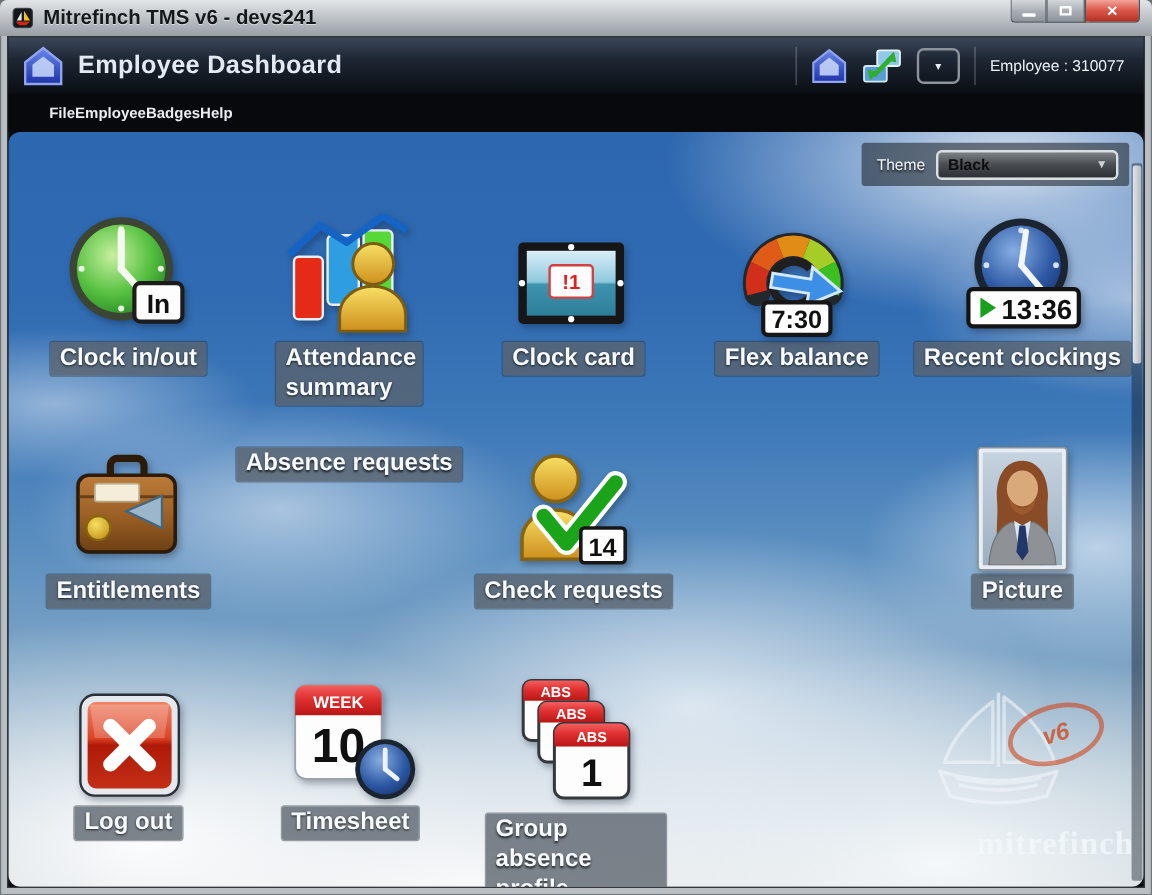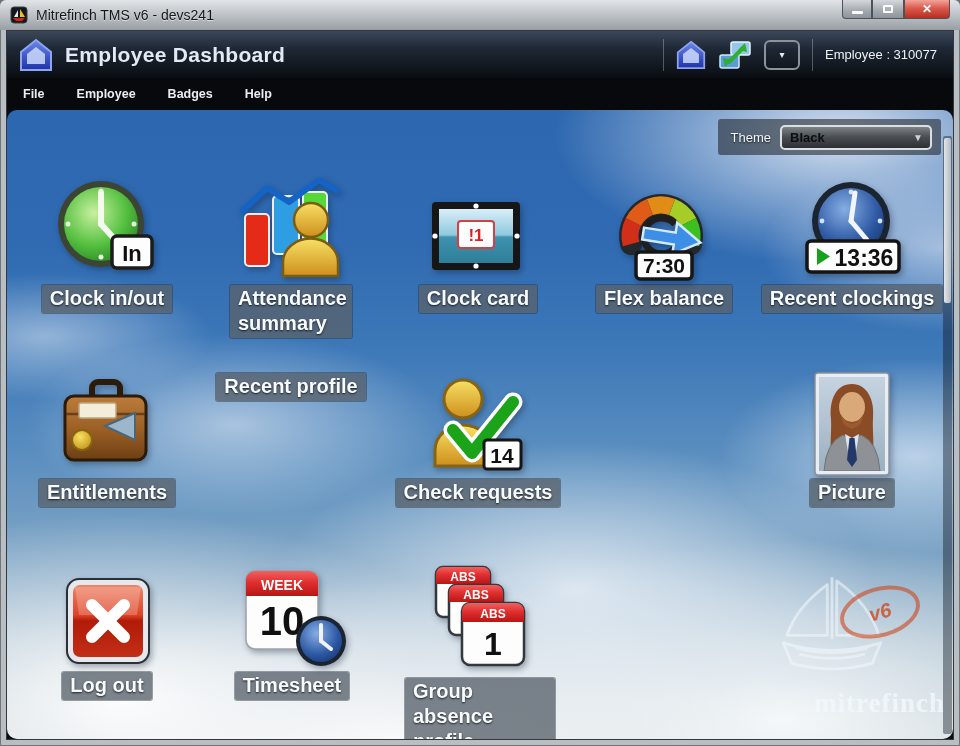--- a/index.html
+++ b/index.html
@@ -8,21 +8,21 @@
     width:960px; height:746px; position:relative; overflow:hidden;
     font-family:"Liberation Sans", sans-serif; background:#6b7075;
   }
   .window { position:absolute; inset:0; background:#b9bec3;
     border-radius:6px 6px 2px 2px; box-shadow: inset 0 0 0 1px #70757a; }
 
   
   .titlebar { height:30px; display:flex; align-items:center; gap:8px;
     padding-left:10px; position:relative; border-radius:6px 6px 0 0;
     background:linear-gradient(180deg,#e2e5e8 0%,#bdc2c7 50%,#999ea4 100%); }
-  .titlebar-text { font-size:14px; font-weight:normal; color:#15181b;
+  .titlebar-text { font-size:17px; font-weight:bold; color:#15181b;
     text-shadow:0 1px 0 rgba(255,255,255,.55); }
   .win-controls { position:absolute; top:0; right:10px; display:flex; }
   .win-btn { height:19px; display:flex; align-items:center; justify-content:center;
     border:1px solid #4d5359; border-top:none; color:#fff; cursor:pointer;
     background:linear-gradient(180deg,#d4d8dc 0%,#a6acb2 55%,#8d939a 100%); }
   .win-btn.min { width:30px; border-radius:0 0 0 4px; }
   .win-btn.max { width:32px; }
   .win-btn.close { width:46px; border-radius:0 0 4px 0;
     background:linear-gradient(180deg,#f2a49a 0%,#dc5a4c 45%,#b32f22 100%); }
   .glyph-min { width:11px; height:3px; background:#fff; margin-top:7px; border-radius:1px; }
@@ -36,22 +36,22 @@
   .appbar { height:47px; flex:0 0 47px; display:flex; align-items:center; gap:12px;
     padding:0 12px; background:linear-gradient(180deg,#3b4759 0%,#1d2633 40%,#0a0e13 100%); }
   .app-title { font-size:21px; font-weight:bold; color:#e3eaf3; letter-spacing:.3px; }
   .hdr-right { margin-left:auto; display:flex; align-items:center; gap:12px; }
   .vsep { width:1px; height:32px; background:rgba(255,255,255,.28); }
   .employee-label { font-size:13px; font-weight:normal; color:#eef2f7; padding-right:4px; }
   .hdr-btn { display:flex; align-items:center; justify-content:center; cursor:pointer; }
   .dropdown-btn { width:36px; height:30px; border:2px solid #8d939a; border-radius:6px;
     color:#e8ecf0; font-size:10px; }
 
-  .menubar { height:32px; flex:0 0 32px; display:flex; align-items:center; gap:32px;
-    padding:0 16px; background:#07090d; }
+  .menubar { height:32px; flex:0 0 32px; display:flex; align-items:center; 
+    padding:0 34px; background:#07090d; }
   .menu-item { font-size:12.5px; font-weight:600; color:#e9edf2; cursor:pointer; }
 
   
   .content { position:relative; flex:1 1 auto; overflow:hidden;
     background:
       radial-gradient(ellipse 420px 190px at 88% 4%,  rgba(255,255,255,.80), rgba(255,255,255,0) 68%),
       radial-gradient(ellipse 260px 120px at 99% 22%, rgba(255,255,255,.55), rgba(255,255,255,0) 70%),
       radial-gradient(ellipse 240px 90px  at 4% 36%,  rgba(255,255,255,.45), rgba(255,255,255,0) 70%),
       radial-gradient(ellipse 300px 130px at 24% 50%, rgba(255,255,255,.50), rgba(255,255,255,0) 70%),
       radial-gradient(ellipse 280px 140px at 96% 55%, rgba(238,245,252,.65), rgba(255,255,255,0) 70%),
@@ -326,21 +326,21 @@
             <line x1="9" y1="38" x2="88" y2="38" stroke="#583514" stroke-width="2.5" opacity=".8"></line>
             <rect x="22" y="27" width="37" height="15" rx="2" fill="#f3edda" stroke="#b9a987" stroke-width="1.5"></rect>
             <polygon points="78,37 48,50 78,64" fill="#9cb6ca" stroke="#47677d" stroke-width="2"></polygon>
             <circle cx="25" cy="64" r="10" fill="url(#gCoin)" stroke="#86650f" stroke-width="2"></circle>
           </svg>
         </div>
         <span class="tile-label">Entitlements</span>
       </div>
 
       <div class="tile" style="left:194px; top:260px;">
-        <span class="tile-label">Recent profile</span>
+        <span class="tile-label">Absence requests</span>
       </div>
 
       <div class="tile" style="left:381px; top:260px;">
         <div class="tile-icon">
           <svg width="110" height="102" viewBox="0 0 110 102">
             <defs>
                 <linearGradient id="gGold2" x1="0" y1="0" x2="0" y2="1">
               <stop offset="0" stop-color="#f8e065"></stop>
                   <stop offset="1" stop-color="#cd8f1c"></stop>
                 </linearGradient>

